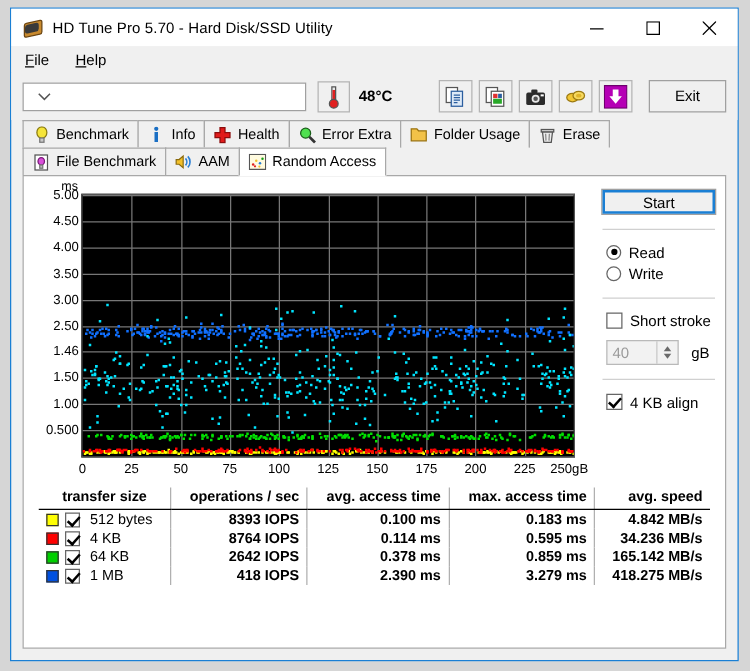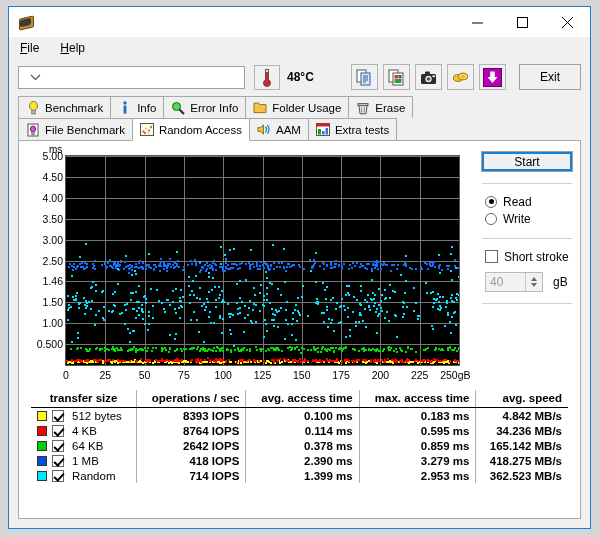--- a/index.html
+++ b/index.html
@@ -116,20 +116,21 @@
 </head>
 <body>
 
 <div class="window">
 
   <div class="titlebar">
     <div class="app-icon">
       <div class="disk"></div>
         <div class="disk2"></div>
     </div>
+    <div class="title-text">HD Tune Pro 5.70 - Hard Disk/SSD Utility</div>
     <div class="winbtns">
       <div class="winbtn">
         <svg width="11" height="11">
             <line x1="0" y1="6" x2="11" y2="6" stroke="#000" stroke-width="1"></line>
           </svg>
       </div>
       <div class="winbtn">
         <svg width="11" height="11">
             <rect x="0.5" y="0.5" width="10" height="10" fill="none" stroke="#000" stroke-width="1"></rect>
           </svg>
@@ -229,25 +230,33 @@
           <svg width="8" height="14" viewBox="0 0 8 14">
               <circle cx="4" cy="2" r="1.7" fill="#1a6fc4"></circle>
               <rect x="2.6" y="4.6" width="2.8" height="8" fill="#1a6fc4"></rect>
             </svg>
         </span>
         <span>Info</span>
       </div>
       <div class="tab">
         <span class="ticon">
           <svg width="14" height="14" viewBox="0 0 14 14">
+              <path d="M5,1 h4 v4 h4 v4 h-4 v4 h-4 v-4 h-4 v-4 h4 z" fill="#e11b1b" stroke="#8c0d0d"></path>
+            </svg>
+        </span>
+        <span>Health</span>
+      </div>
+      <div class="tab">
+        <span class="ticon">
+          <svg width="14" height="14" viewBox="0 0 14 14">
               <circle cx="5.5" cy="5.5" r="4" fill="#4fe04f" stroke="#1a5f1a"></circle>
               <line x1="8.5" y1="8.5" x2="13" y2="13" stroke="#333" stroke-width="2.2"></line>
             </svg>
         </span>
-        <span>Error Info</span>
+        <span>Error Extra</span>
       </div>
       <div class="tab">
         <span class="ticon">
           <svg width="14" height="13" viewBox="0 0 14 13">
               <path d="M1,2 h4.5 l1.3,1.6 H13 v8 H1 z" fill="#f2c248" stroke="#9a7310"></path>
             </svg>
         </span>
         <span>Folder Usage</span>
       </div>
       <div class="tab">
@@ -265,56 +274,44 @@
     <div class="tabrow row2">
       <div class="tab">
         <span class="ticon">
           <svg width="12" height="14" viewBox="0 0 12 14">
               <rect x="1" y="1" width="10" height="12" fill="#fff" stroke="#555"></rect>
               <ellipse cx="6" cy="6" rx="2.6" ry="3" fill="#d94fd9" stroke="#7a1b7a"></ellipse>
               <rect x="4.8" y="9" width="2.4" height="2.6" fill="#bbb" stroke="#777"></rect>
             </svg>
         </span>
         <span>File Benchmark</span>
+      </div>
+      <div class="tab">
+        <span class="ticon">
+          <svg width="15" height="13" viewBox="0 0 15 13">
+              <path d="M1,4.5 h2.5 L7,1.5 v10 L3.5,8.5 H1 z" fill="#f2c02a" stroke="#8a6a0d"></path>
+              <path d="M9,3.5 a4.5,4.5 0 0 1 0,6" fill="none" stroke="#2a7fd4" stroke-width="1.4"></path>
+              <path d="M11,1.8 a6.8,6.8 0 0 1 0,9.4" fill="none" stroke="#2a7fd4" stroke-width="1.4"></path>
+            </svg>
+        </span>
+        <span>AAM</span>
       </div>
       <div class="tab active">
         <span class="ticon">
           <svg width="14" height="13" viewBox="0 0 14 13">
               <rect x="0.5" y="0.5" width="13" height="12" fill="#fffbe0" stroke="#555"></rect>
               <circle cx="3.5" cy="8.5" r="1" fill="#e02020"></circle>
               <circle cx="6" cy="5.5" r="1" fill="#f2c02a"></circle>
               <circle cx="9" cy="7.5" r="1" fill="#2a7fd4"></circle>
               <circle cx="11" cy="4" r="1" fill="#18a018"></circle>
               <circle cx="5" cy="10" r="0.9" fill="#e02020"></circle>
               <circle cx="8.5" cy="10.2" r="0.9" fill="#f2c02a"></circle>
             </svg>
         </span>
         <span>Random Access</span>
-      </div>
-      <div class="tab">
-        <span class="ticon">
-          <svg width="15" height="13" viewBox="0 0 15 13">
-              <path d="M1,4.5 h2.5 L7,1.5 v10 L3.5,8.5 H1 z" fill="#f2c02a" stroke="#8a6a0d"></path>
-              <path d="M9,3.5 a4.5,4.5 0 0 1 0,6" fill="none" stroke="#2a7fd4" stroke-width="1.4"></path>
-              <path d="M11,1.8 a6.8,6.8 0 0 1 0,9.4" fill="none" stroke="#2a7fd4" stroke-width="1.4"></path>
-            </svg>
-        </span>
-        <span>AAM</span>
-      </div>
-      <div class="tab">
-        <span class="ticon">
-          <svg width="14" height="13" viewBox="0 0 14 13">
-              <rect x="0.5" y="0.5" width="13" height="12" fill="#fff" stroke="#555"></rect>
-              <rect x="0.5" y="0.5" width="13" height="3" fill="#d02020"></rect>
-              <rect x="2" y="6" width="3" height="5.5" fill="#18a018"></rect>
-              <rect x="6" y="8" width="2.5" height="3.5" fill="#2a7fd4"></rect>
-              <rect x="9.5" y="5" width="2.5" height="6.5" fill="#2a7fd4"></rect>
-            </svg>
-        </span>
-        <span>Extra tests</span>
       </div>
     </div>
   </div>
 
   <div class="content">
 
     <div class="chartcol">
       <div class="ylab">ms</div>
       <div class="yticks" id="yticks">
           <div class="ytick" style="top: 189.1px; width: 40px;">0.500</div>
@@ -1915,20 +1912,24 @@
         <div class="spin">
           <div class="sv">40</div>
           <div class="arrows">
             <span class="arrowup"></span>
             <span class="arrowdn"></span>
           </div>
         </div>
         <span class="gbl">gB</span>
       </div>
       <div class="hsep"></div>
+      <div class="checkrow">
+        <span class="cbox on"></span>
+        <span>4 KB align</span>
+      </div>
     </div>
 
     <div class="tablewrap">
       <table class="res">
         <thead>
             <tr id="thead-row">
               <th class="c1">transfer size</th>
               <th class="num sep">operations / sec</th>
               <th class="num sep">avg. access time</th>
               <th class="num sep">max. access time</th>
@@ -1981,31 +1982,18 @@
                   <span class="sw" style="background:#0050e0"></span>
                   <span class="cbox sm on"></span>
                   <span class="lbl">1 MB</span>
                 </span>
               </td>
               <td class="num sep">418 IOPS</td>
               <td class="num sep">2.390 ms</td>
               <td class="num sep">3.279 ms</td>
               <td class="num">418.275 MB/s</td>
             </tr>
-            <tr>
-              <td class="c1">
-                <span class="legcell">
-                  <span class="sw" style="background:#00e5ff"></span>
-                  <span class="cbox sm on"></span>
-                  <span class="lbl">Random</span>
-                </span>
-              </td>
-              <td class="num sep">714 IOPS</td>
-              <td class="num sep">1.399 ms</td>
-              <td class="num sep">2.953 ms</td>
-              <td class="num">362.523 MB/s</td>
-            </tr>
           </tbody>
       </table>
     </div>
 
   </div>
 </div>
 
 </body></html>

